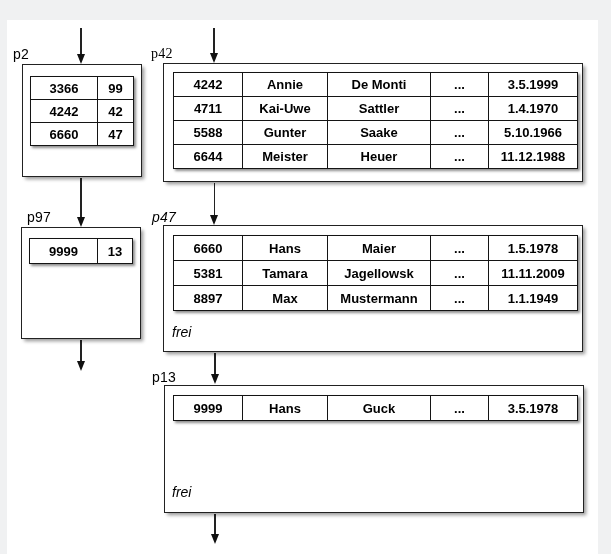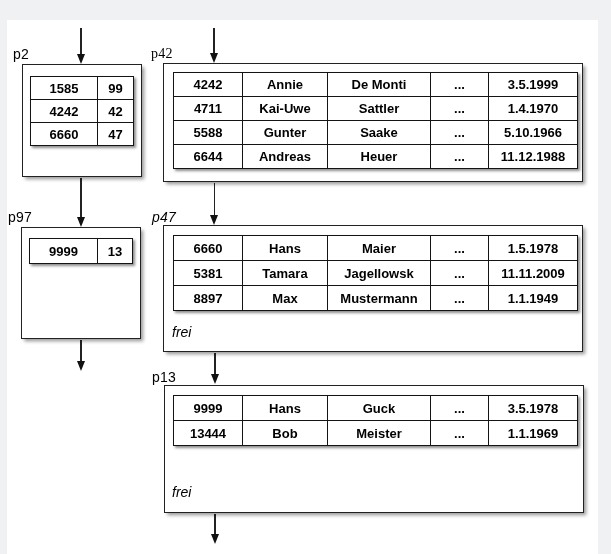--- a/index.html
+++ b/index.html
@@ -89,21 +89,21 @@
 
   <div class="page-label" style="left:13px;top:26px;">p2</div>
   <div class="page-box" style="left:22px;top:44px;width:118px;height:111px;"></div>
   <table class="rec-table rows22" style="left:30px;top:56px;">
     <colgroup>
         <col style="width:67px">
         <col style="width:36px">
       </colgroup>
     <tbody>
         <tr>
-      <td>1585</td>
+      <td>3366</td>
       <td>99</td>
     </tr>
     <tr>
       <td>4242</td>
       <td>42</td>
     </tr>
     <tr>
       <td>6660</td>
       <td>47</td>
     </tr>
@@ -137,29 +137,29 @@
     </tr>
     <tr>
       <td>5588</td>
       <td>Gunter</td>
       <td>Saake</td>
       <td>...</td>
       <td>5.10.1966</td>
     </tr>
     <tr>
       <td>6644</td>
-      <td>Andreas</td>
+      <td>Meister</td>
       <td>Heuer</td>
       <td>...</td>
       <td>11.12.1988</td>
     </tr>
   </tbody>
     </table>
 
-  <div class="page-label" style="left:8px;top:189px;">p97</div>
+  <div class="page-label" style="left:27px;top:189px;">p97</div>
   <div class="page-box" style="left:21px;top:207px;width:118px;height:110px;"></div>
   <table class="rec-table rows24" style="left:29px;top:218px;">
     <colgroup>
         <col style="width:68px">
         <col style="width:35px">
       </colgroup>
     <tbody>
         <tr>
       <td>9999</td>
       <td>13</td>
@@ -214,23 +214,16 @@
         <col style="width:89px">
       </colgroup>
     <tbody>
         <tr>
       <td>9999</td>
       <td>Hans</td>
       <td>Guck</td>
       <td>...</td>
       <td>3.5.1978</td>
     </tr>
-    <tr>
-      <td>13444</td>
-      <td>Bob</td>
-      <td>Meister</td>
-      <td>...</td>
-      <td>1.1.1969</td>
-    </tr>
   </tbody>
     </table>
   <div class="free-label" style="left:172px;top:463px;">frei</div>
 </div>
 
 </body></html>

